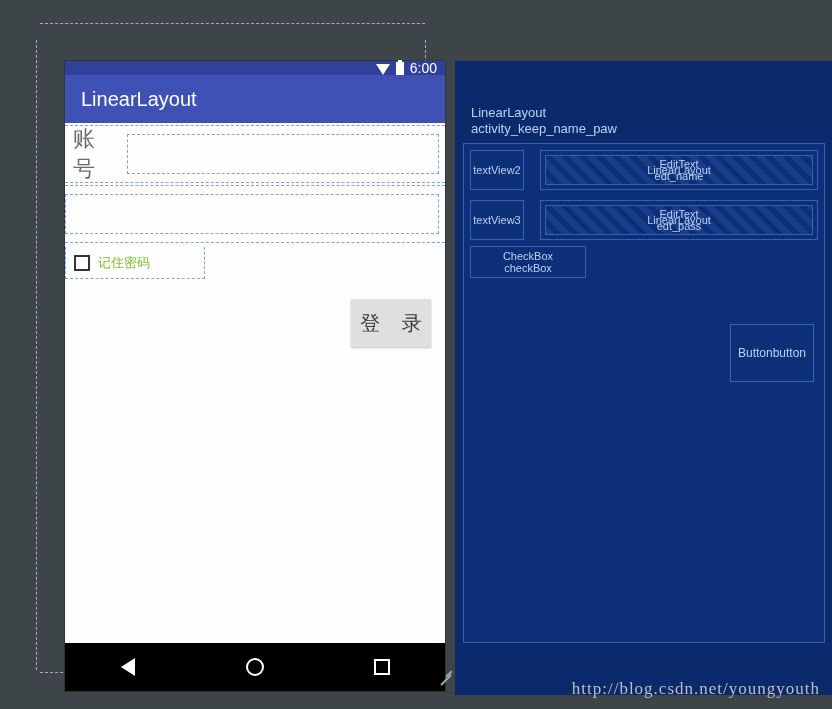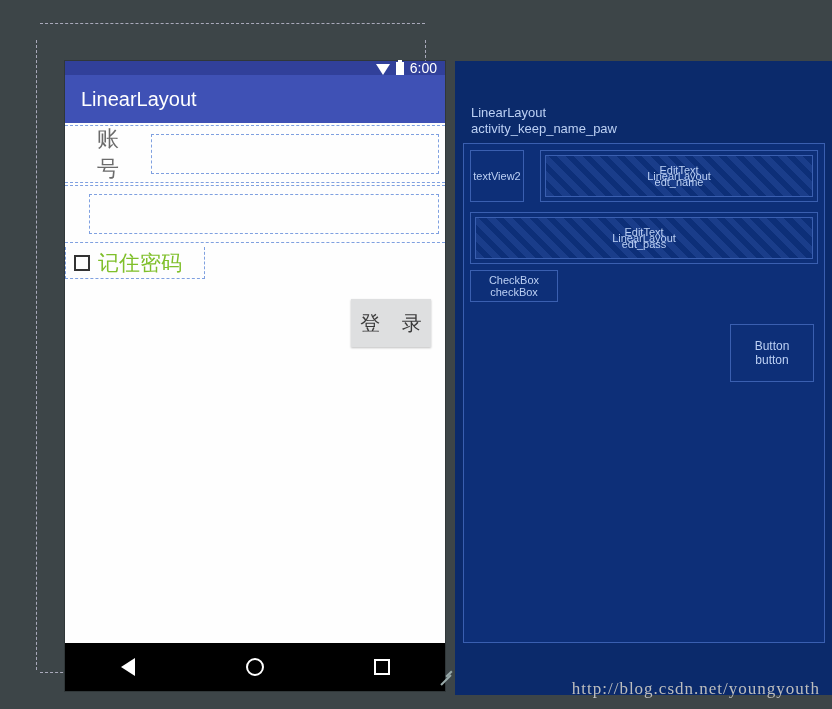--- a/index.html
+++ b/index.html
@@ -40,57 +40,56 @@
     .appbar {
       height: 48px; background: #3f51b5;
       display:flex; align-items:center; padding-left:16px;
       color:#fff; font-size:20px; font-weight:500;
     }
     .content { flex:1; background:#fefefe; position:relative; }
     .row {
       display:flex; align-items:center; height:58px;
       border:1px dashed #7fa0e0; border-left:none; border-right:none;
       margin-top:2px;
-      padding-left:24px;
     }
     .row .lbl { width:62px; font-size:22px; color:#6b6b6b; padding-left:8px; letter-spacing:6px;}
     .row .inpwrap { flex:1; height:40px; margin:0 6px 0 0; border:1px dashed #7fa0e0; }
     .row .inpwrap input { width:100%; height:100%; border:none; background:transparent; outline:none; font-size:18px; padding:0 6px;}
     .checkrow {
       display:flex; align-items:center; height:32px;
       border:1px dashed #7fa0e0; border-top:none; width:140px; margin-top:4px; padding-left:8px; gap:8px;
     }
     .checkrow .box { width:16px; height:16px; border:2px solid #333; }
-    .checkrow .cklbl { color:#7fbf2a; font-size:21px; }
+    .checkrow .cklbl { color:#7fbf2a; font-size:13px; }
     .btnwrap { position:absolute; right:14px; top:176px; }
     .loginbtn {
       width:80px; height:48px; background:#dedfe0; border:none;
       font-size:20px; color:#3a3a3a; letter-spacing:8px; padding-left:8px;
       box-shadow:0 1px 2px rgba(0,0,0,.25); cursor:pointer;
     }
     .navbar { height:48px; background:#000; display:flex; align-items:center; justify-content:space-around; }
     .nav-glyph { width:20px; height:20px; display:flex; align-items:center; justify-content:center; }
     .tri { width:0;height:0;border-top:9px solid transparent;border-bottom:9px solid transparent;border-right:14px solid #fff;}
     .circ { width:18px;height:18px;border:2px solid #fff;border-radius:50%;}
     .sq { width:16px;height:16px;border:2px solid #fff;}
 
     
     .blueprint {
       position:absolute; left:432px; top:38px; width:378px; height:634px;
       background:#0b2a6b;
     }
     .bp-header { padding:44px 0 0 16px; color:#bcd0f4; font-size:13px; line-height:16px; }
     .bp-body { position:absolute; left:8px; top:82px; right:8px; bottom:52px; border:1px solid #3a5fb0; background:#0d2f78; }
-    .bp-row { display:flex; height:52px; margin:6px 6px 0 6px; gap:16px; }
+    .bp-row { display:flex; height:40px; margin:6px 6px 0 6px; gap:16px; }
     .bp-row + .bp-row { margin-top:10px; }
     .bp-tv { width:54px; border:1px solid #3a5fb0; display:flex; align-items:center; justify-content:center; color:#bcd0f4; font-size:11px; background:#0d2f78;}
     .bp-ll { flex:1; border:1px solid #3a5fb0; position:relative; overflow:hidden; }
     .bp-edit { position:absolute; inset:4px; border:1px solid #3a5fb0; background:repeating-linear-gradient(45deg,#1a3d8a 0 6px,#0d2f78 6px 12px); display:flex; flex-direction:column; align-items:center; justify-content:center; color:#bcd0f4; font-size:11px; line-height:12px;}
-    .bp-check { width:88px; height:32px; margin:6px 0 0 6px; border:1px solid #3a5fb0; display:flex; flex-direction:column; align-items:center; justify-content:center; color:#bcd0f4; font-size:11px; line-height:12px; background:#0d2f78;}
-    .bp-btn { position:absolute; right:10px; top:180px; width:84px; height:58px; border:1px solid #3a5fb0; display:flex; flex-direction:column; align-items:center; justify-content:center; color:#bcd0f4; font-size:12px; line-height:14px; background:#0d2f78;}
+    .bp-check { width:116px; height:32px; margin:6px 0 0 6px; border:1px solid #3a5fb0; display:flex; flex-direction:column; align-items:center; justify-content:center; color:#bcd0f4; font-size:11px; line-height:12px; background:#0d2f78;}
+    .bp-btn { position:absolute; right:10px; top:180px; width:84px; height:58px; border:1px solid #3a5fb0; display:flex; flex-direction:row; align-items:center; justify-content:center; color:#bcd0f4; font-size:12px; line-height:14px; background:#0d2f78;}
     .resize-handle { position:absolute; right:0; bottom:0; width:22px; height:22px; }
     .resize-handle::before,.resize-handle::after{content:'';position:absolute;background:#9aa;}
     .resize-handle::before{width:14px;height:2px;right:2px;bottom:4px;transform:rotate(-45deg);}
     .resize-handle::after{width:8px;height:2px;right:2px;bottom:10px;transform:rotate(-45deg);}
 
     .watermark {
       position:absolute; right:12px; bottom:10px;
       color:#bdbdbd; font-family:Liberation Serif, serif; font-size:17px; letter-spacing:1px;
     }
   </style>
@@ -156,20 +155,21 @@
         <div class="bp-tv">textView2</div>
         <div class="bp-ll">
           <div class="bp-edit">
             <span>EditText</span>
             <span style="position:absolute;left:50%;top:50%;transform:translate(-50%,-50%);">LinearLayout</span>
             <span>edt_name</span>
           </div>
         </div>
       </div>
       <div class="bp-row">
+        <div class="bp-tv">textView3</div>
         <div class="bp-ll">
           <div class="bp-edit">
             <span>EditText</span>
             <span style="position:absolute;left:50%;top:50%;transform:translate(-50%,-50%);">LinearLayout</span>
             <span>edt_pass</span>
           </div>
         </div>
       </div>
       <div class="bp-check">
         <span>CheckBox</span>

